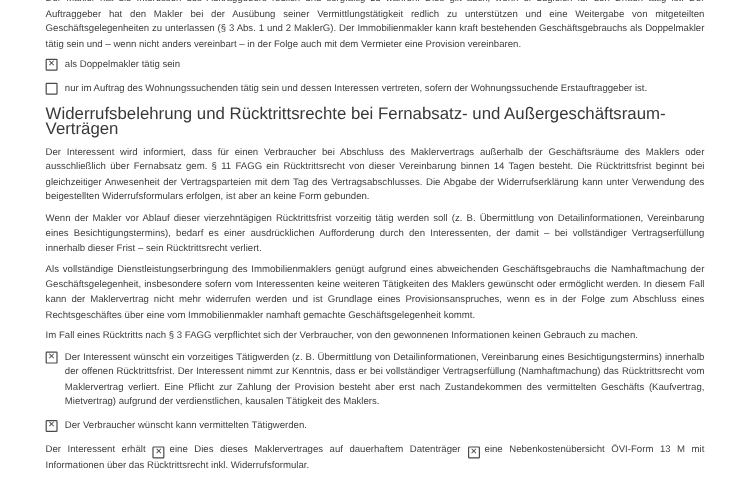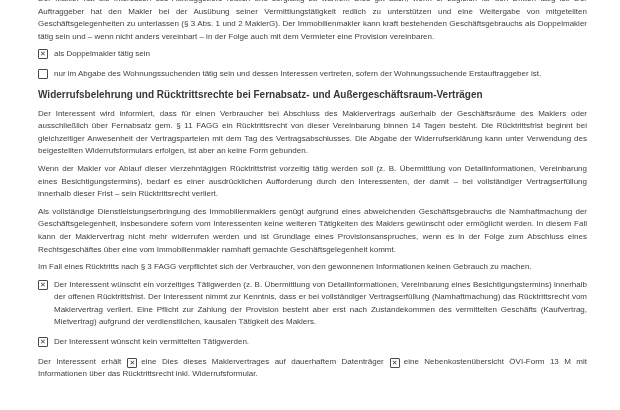--- a/index.html
+++ b/index.html
@@ -18,23 +18,23 @@
     left: 38px;
     top: -7px;            
     width: 549px;
   }
   p.body {
     margin: 0 0 5px 0;
     text-align: justify;
   }
   p.lead { margin: 0 0 4px 0; }
   h2.section-heading {
-    font-size: 10px;
+    font-size: 14px;
     line-height: 13px;
-    font-weight: bold;
+    font-weight: normal;
     color: #383838;
     margin: 6px 0 7px 0;
   }
   .check-item {
     display: flex;
     align-items: flex-start;
     margin: 0 0 7px 0;
   }
   .cb {
     flex: 0 0 auto;
@@ -72,42 +72,42 @@
     <span class="cb">
         <span>✕</span>
       </span>
     <span class="cb-label">als Doppelmakler tätig sein</span>
   </div>
 
   <div class="check-item">
     <span class="cb">
         <span></span>
       </span>
-    <span class="cb-label">nur im Abgabe des Wohnungssuchenden tätig sein und dessen Interessen vertreten, sofern der Wohnungssuchende Erstauftraggeber ist.</span>
+    <span class="cb-label">nur im Auftrag des Wohnungssuchenden tätig sein und dessen Interessen vertreten, sofern der Wohnungssuchende Erstauftraggeber ist.</span>
   </div>
 
   <h2 class="section-heading">Widerrufsbelehrung und Rücktrittsrechte bei Fernabsatz- und Außergeschäftsraum-Verträgen</h2>
 
   <p class="body">Der Interessent wird informiert, dass für einen Verbraucher bei Abschluss des Maklervertrags außerhalb der Geschäftsräume des Maklers oder ausschließlich über Fernabsatz gem. § 11 FAGG ein Rücktrittsrecht von dieser Vereinbarung binnen 14 Tagen besteht. Die Rücktrittsfrist beginnt bei gleichzeitiger Anwesenheit der Vertragsparteien mit dem Tag des Vertragsabschlusses. Die Abgabe der Widerrufserklärung kann unter Verwendung des beigestellten Widerrufsformulars erfolgen, ist aber an keine Form gebunden.</p>
   <p class="body">Wenn der Makler vor Ablauf dieser vierzehntägigen Rücktrittsfrist vorzeitig tätig werden soll (z. B. Übermittlung von Detailinformationen, Vereinbarung eines Besichtigungstermins), bedarf es einer ausdrücklichen Aufforderung durch den Interessenten, der damit – bei vollständiger Vertragserfüllung innerhalb dieser Frist – sein Rücktrittsrecht verliert.</p>
   <p class="body">Als vollständige Dienstleistungserbringung des Immobilienmaklers genügt aufgrund eines abweichenden Geschäftsgebrauchs die Namhaftmachung der Geschäftsgelegenheit, insbesondere sofern vom Interessenten keine weiteren Tätigkeiten des Maklers gewünscht oder ermöglicht werden. In diesem Fall kann der Maklervertrag nicht mehr widerrufen werden und ist Grundlage eines Provisionsanspruches, wenn es in der Folge zum Abschluss eines Rechtsgeschäftes über eine vom Immobilienmakler namhaft gemachte Geschäftsgelegenheit kommt.</p>
   <p class="body">Im Fall eines Rücktritts nach § 3 FAGG verpflichtet sich der Verbraucher, von den gewonnenen Informationen keinen Gebrauch zu machen.</p>
 
   <div class="check-item">
     <span class="cb">
         <span>✕</span>
       </span>
     <span class="cb-label"><span>Der Interessent </span><span class="b">wünscht ein vorzeitiges Tätigwerden</span><span> (z. B. Übermittlung von Detailinformationen, Vereinbarung eines Besichtigungstermins) innerhalb der offenen Rücktrittsfrist. Der Interessent nimmt zur Kenntnis, dass er bei vollständiger Vertragserfüllung (Namhaftmachung) das Rücktrittsrecht vom Maklervertrag verliert. Eine Pflicht zur Zahlung der Provision besteht aber erst nach Zustandekommen des vermittelten Geschäfts (Kaufvertrag, Mietvertrag) aufgrund der verdienstlichen, kausalen Tätigkeit des Maklers.</span></span>
   </div>
 
   <div class="check-item">
     <span class="cb">
         <span>✕</span>
       </span>
-    <span class="cb-label"><span>Der Interessent wünscht </span><span class="b">kein</span><span> vermittelten Tätigwerden.</span></span>
+    <span class="cb-label"><span>Der Verbraucher wünscht </span><span class="b">kann</span><span> vermittelten Tätigwerden.</span></span>
   </div>
 
   <p class="body receipt"><span>Der Interessent erhält</span><span class="cb cb-inline">
         <span>✕</span>
       </span><span>eine </span><span class="b">Dies dieses Maklervertrages</span><span> auf dauerhaftem Datenträger</span><span class="cb cb-inline">
         <span>✕</span>
       </span><span>eine </span><span class="b">Nebenkostenübersicht ÖVI-Form 13 M</span><span> mit Informationen über das Rücktrittsrecht inkl. Widerrufsformular.</span></p>
 
 </div>
 

